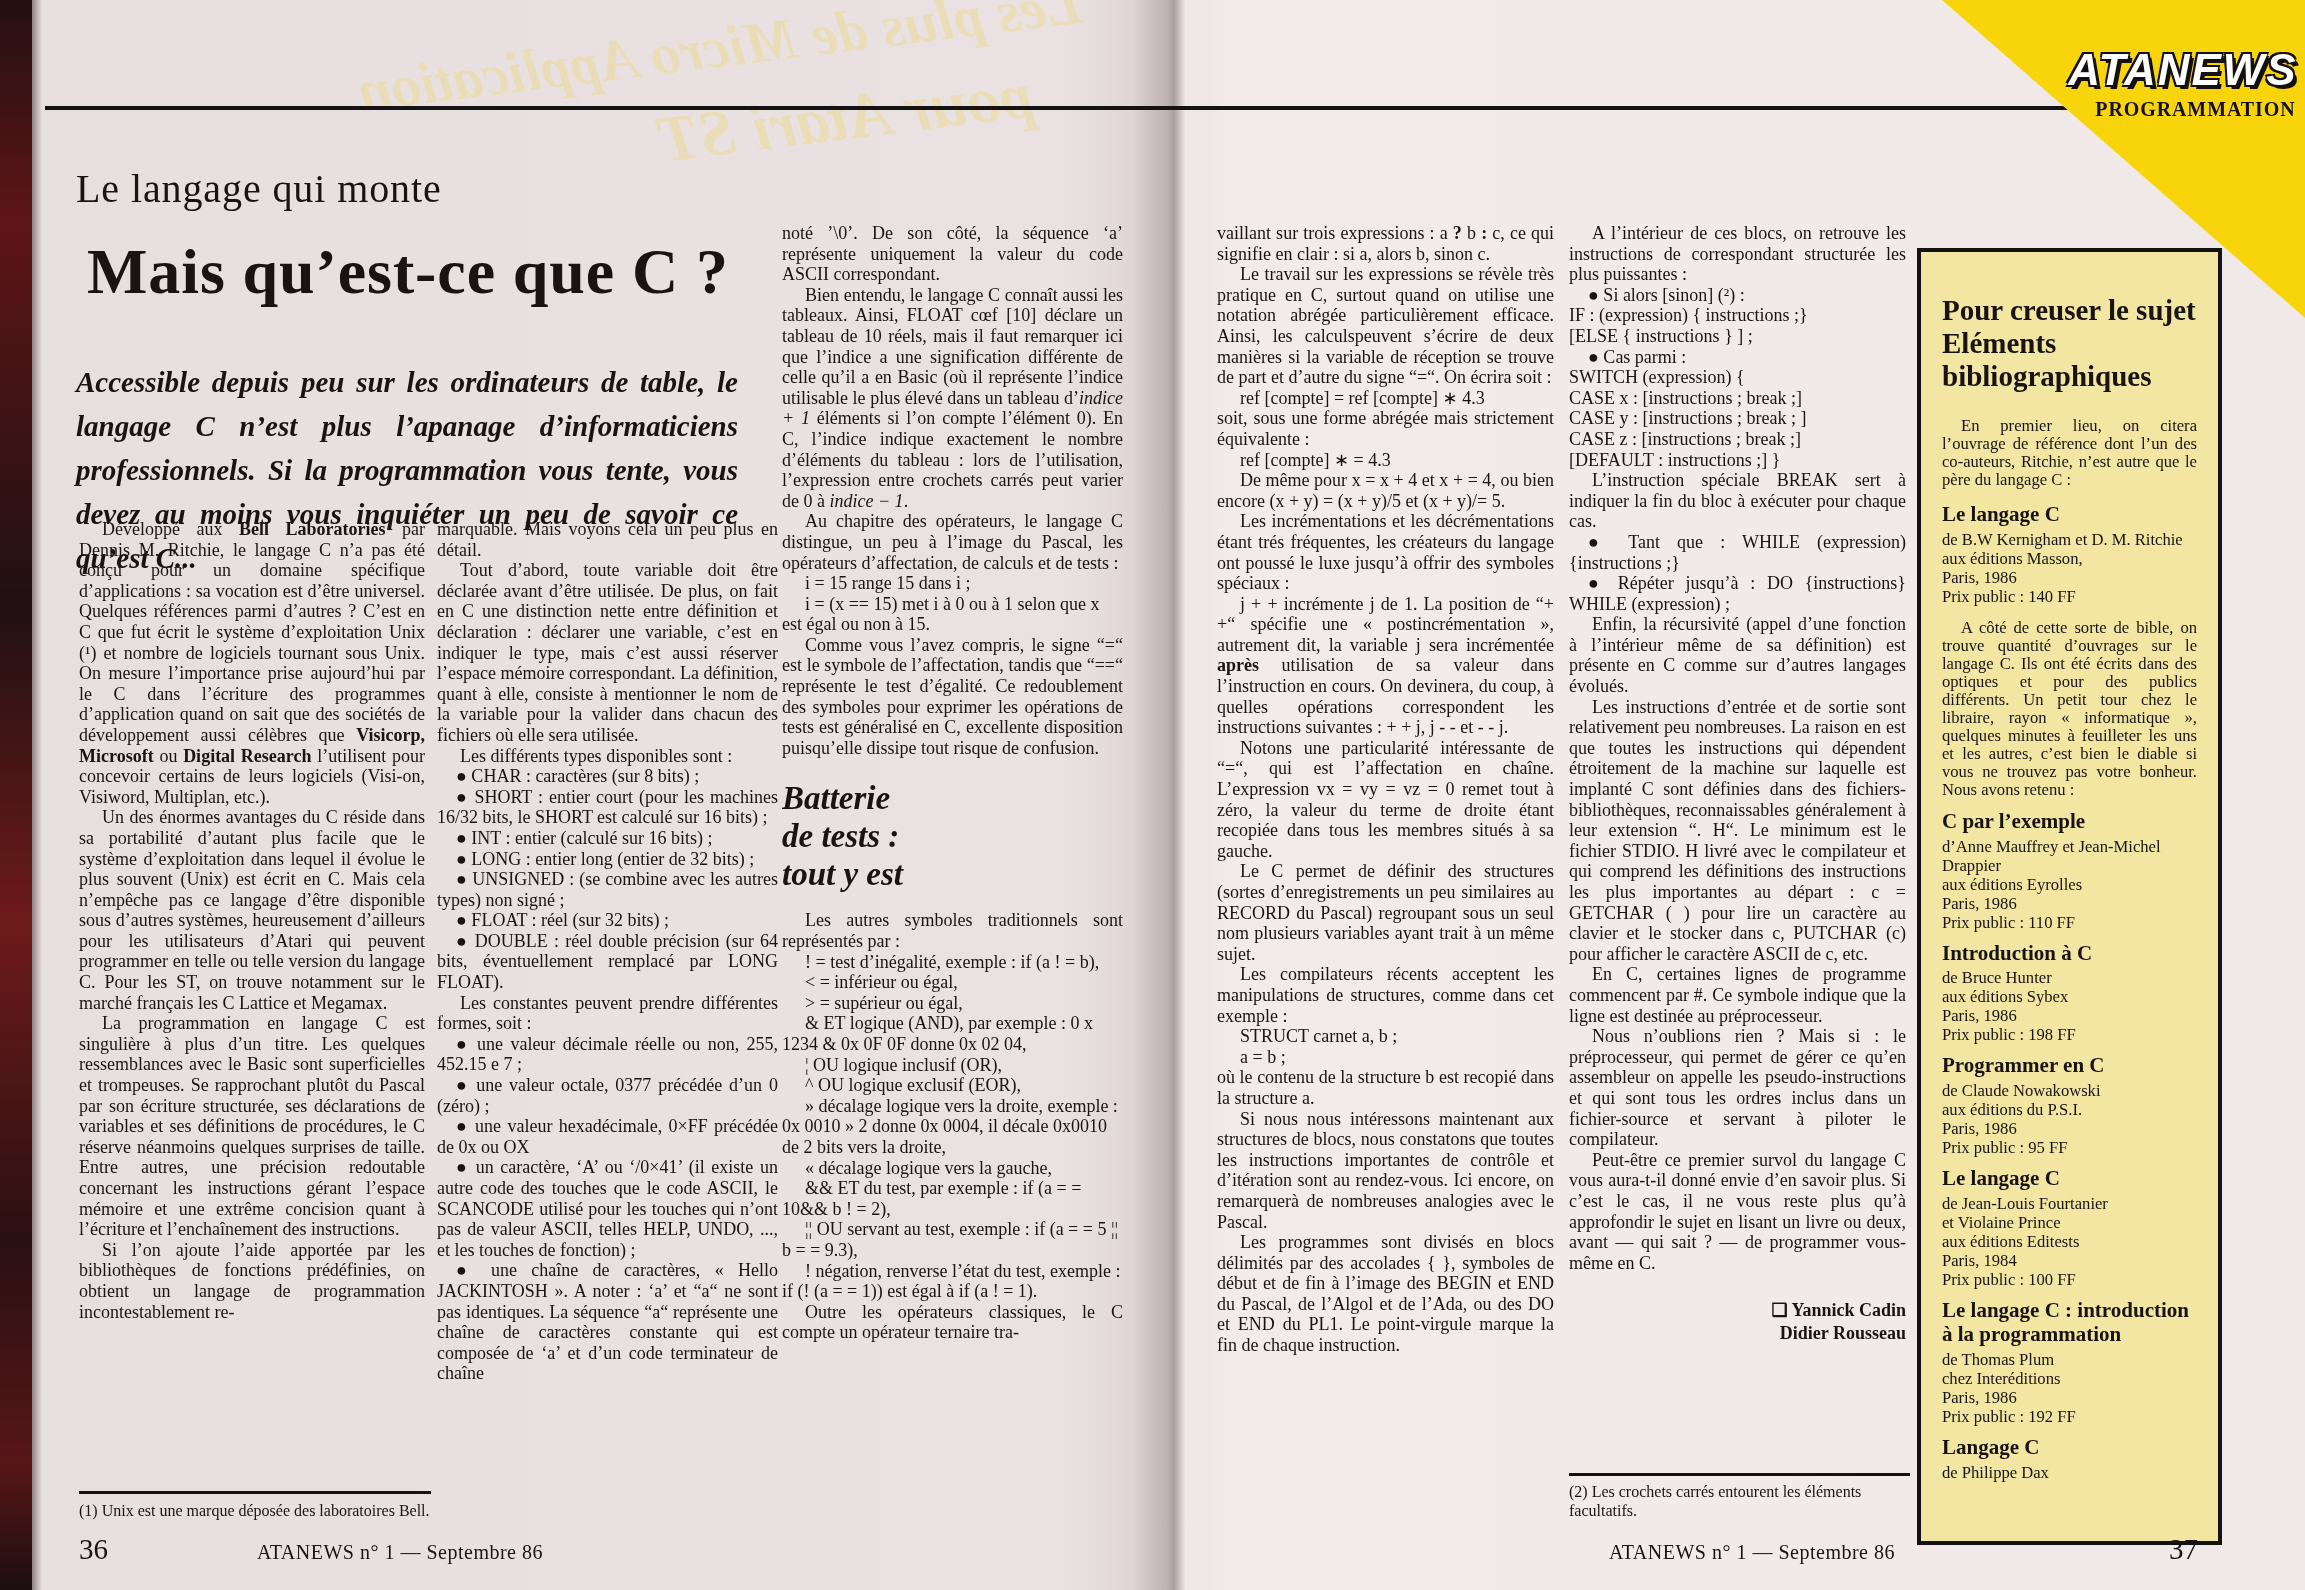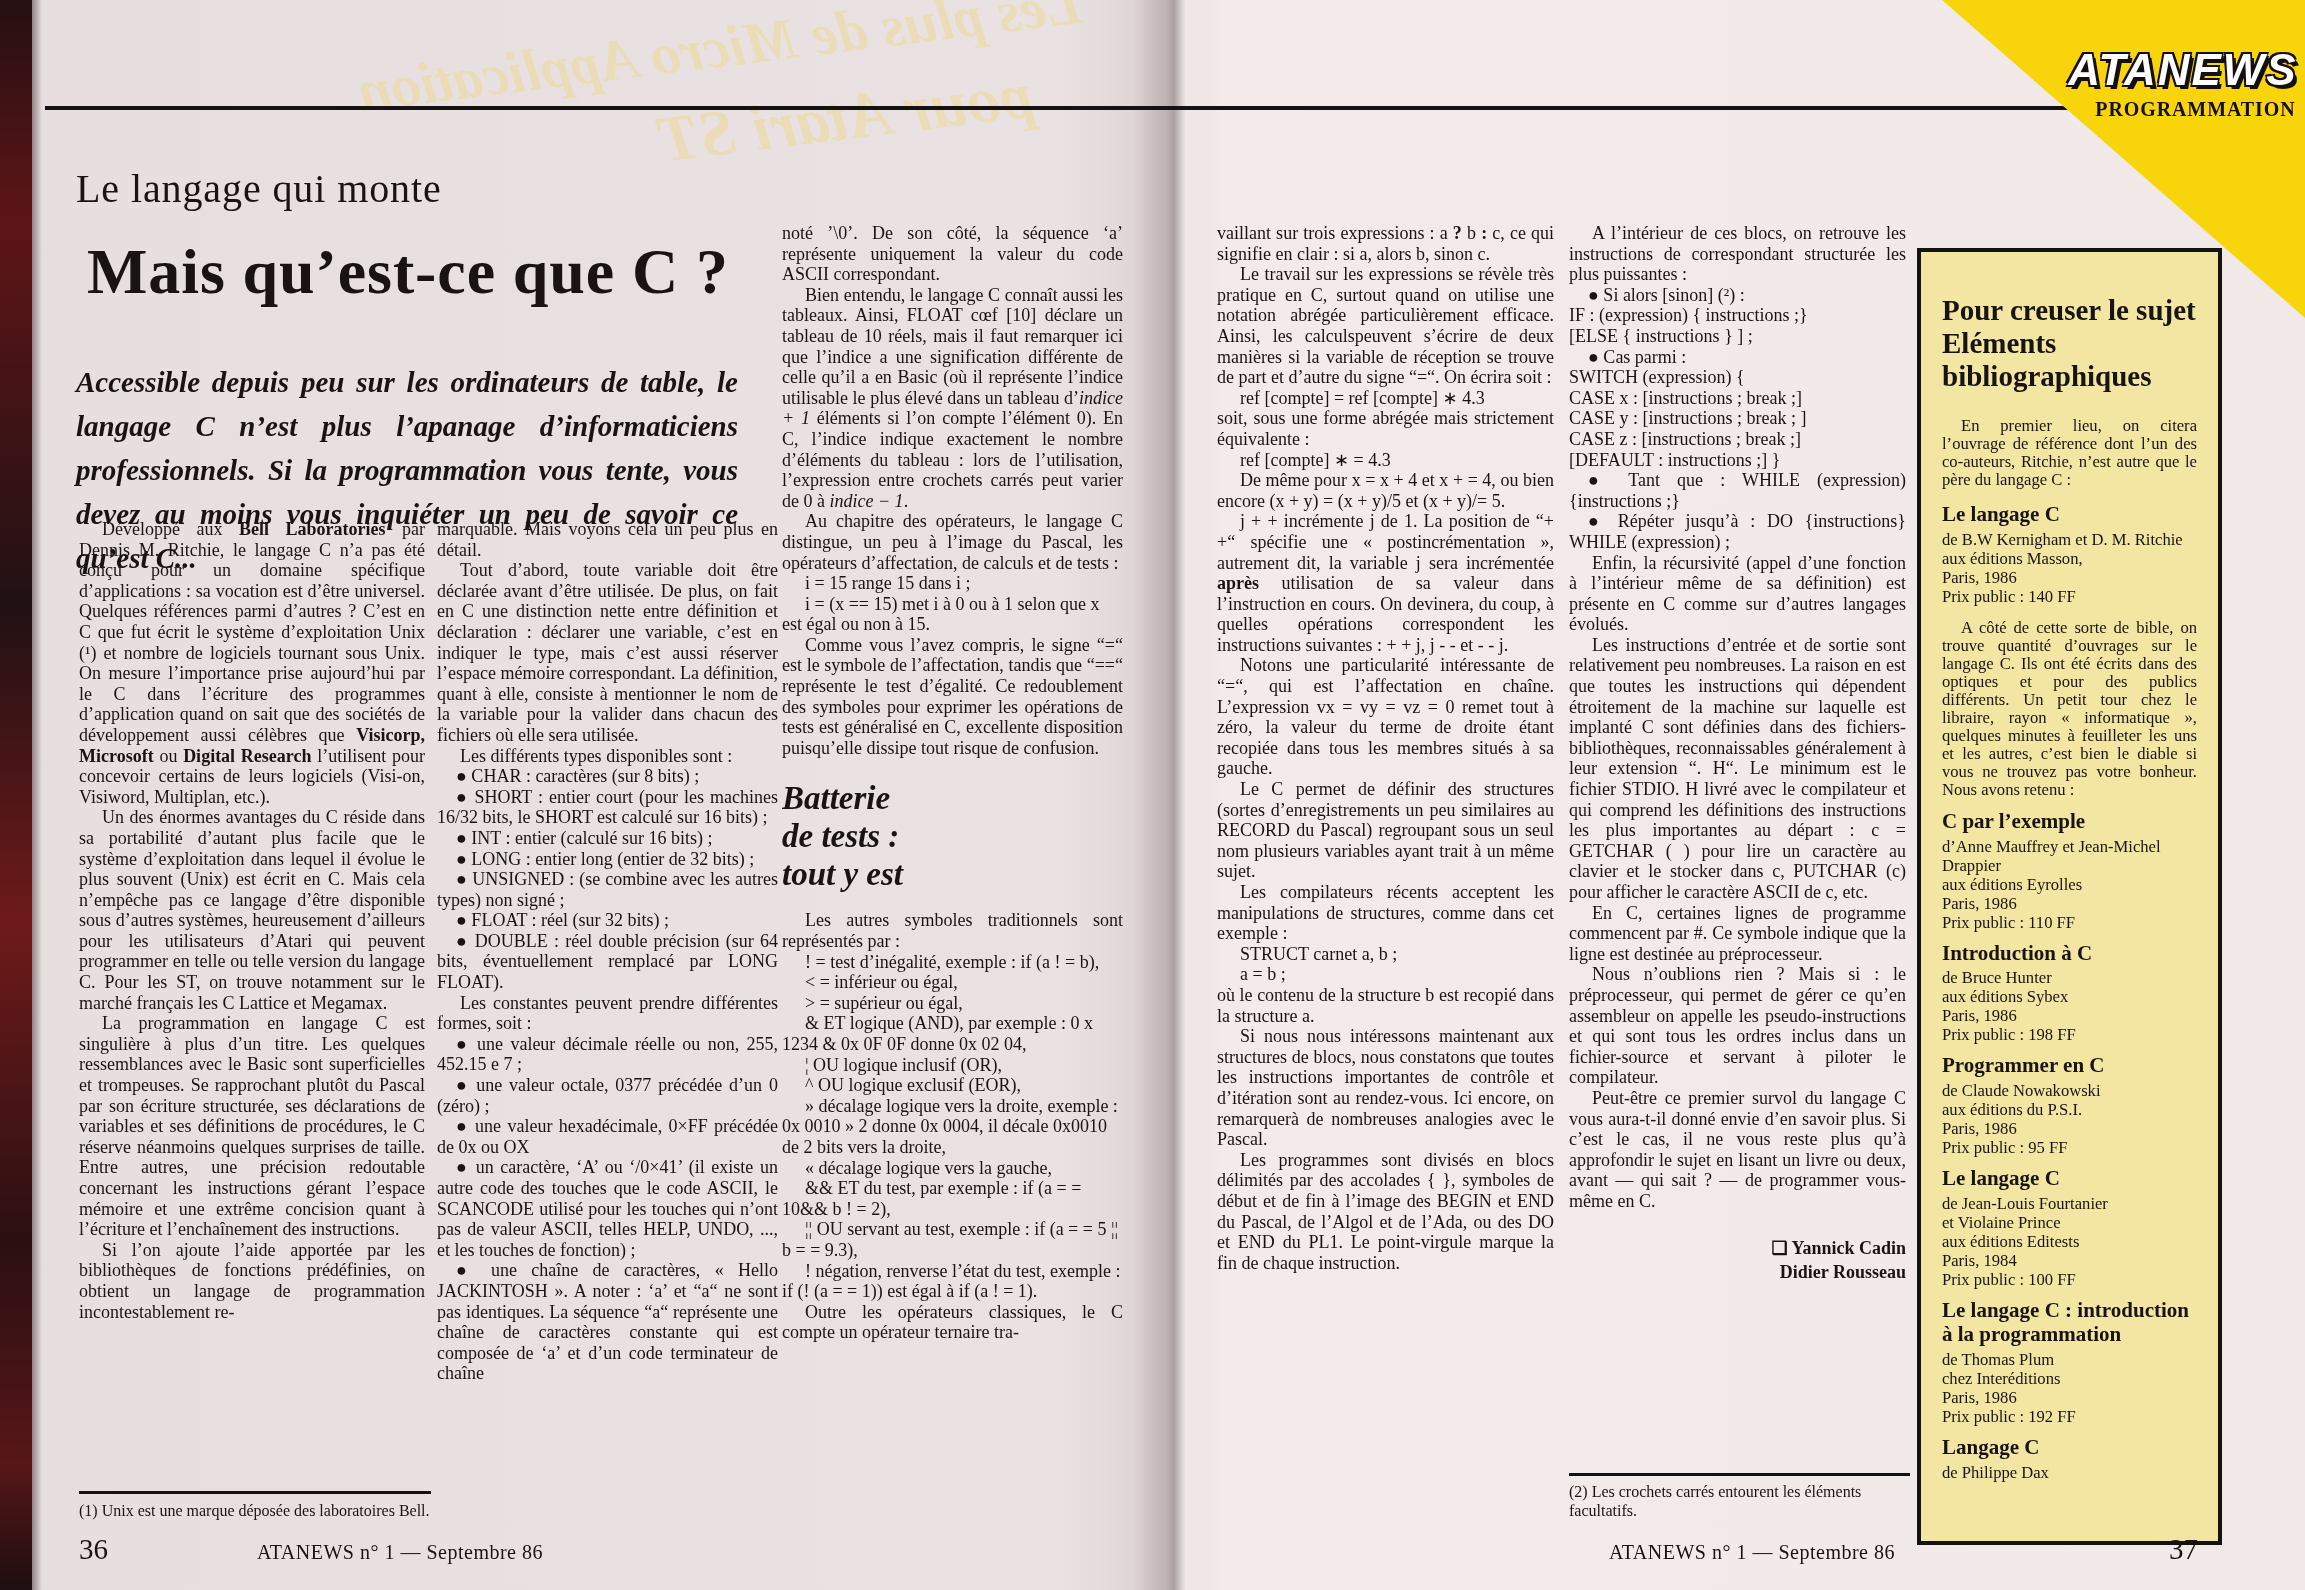--- a/index.html
+++ b/index.html
@@ -143,20 +143,21 @@
       <p class="blk blk-code">! négation, renverse l’état du test, exemple : if (! (a = = 1)) est égal à if (a ! = 1).</p>
       <p class="blk blk-p">Outre les opérateurs classiques, le C compte un opérateur ternaire tra-</p>
     </div>
   <div id="col4" class="col">
       <p class="blk blk-cont">vaillant sur trois expressions : a <b>?</b> b <b>:</b> c, ce qui signifie en clair : si a, alors b, sinon c.</p>
       <p class="blk blk-p">Le travail sur les expressions se révèle très pratique en C, surtout quand on utilise une notation abrégée particulièrement efficace. Ainsi, les calculspeuvent s’écrire de deux manières si la variable de réception se trouve de part et d’autre du signe “=“. On écrira soit :</p>
       <p class="blk blk-code">ref [compte] = ref [compte] ∗ 4.3</p>
       <p class="blk blk-cont">soit, sous une forme abrégée mais strictement équivalente :</p>
       <p class="blk blk-code">ref [compte] ∗ = 4.3</p>
       <p class="blk blk-p">De même pour x = x + 4 et x + = 4, ou bien encore (x + y) = (x + y)/5 et (x + y)/= 5.</p>
+      <p class="blk blk-p">Les incrémentations et les décrémentations étant trés fréquentes, les créateurs du langage ont poussé le luxe jusqu’à offrir des symboles spéciaux :</p>
       <p class="blk blk-p">j + + incrémente j de 1. La position de “+ +“ spécifie une « postincrémentation », autrement dit, la variable j sera incrémentée <b>après</b> utilisation de sa valeur dans l’instruction en cours. On devinera, du coup, à quelles opérations correspondent les instructions suivantes : + + j, j - - et - - j.</p>
       <p class="blk blk-p">Notons une particularité intéressante de “=“, qui est l’affectation en chaîne. L’expression vx = vy = vz = 0 remet tout à zéro, la valeur du terme de droite étant recopiée dans tous les membres situés à sa gauche.</p>
       <p class="blk blk-p">Le C permet de définir des structures (sortes d’enregistrements un peu similaires au RECORD du Pascal) regroupant sous un seul nom plusieurs variables ayant trait à un même sujet.</p>
       <p class="blk blk-p">Les compilateurs récents acceptent les manipulations de structures, comme dans cet exemple :</p>
       <p class="blk blk-code">STRUCT carnet a, b ;</p>
       <p class="blk blk-code">a = b ;</p>
       <p class="blk blk-cont">où le contenu de la structure b est recopié dans la structure a.</p>
       <p class="blk blk-p">Si nous nous intéressons maintenant aux structures de blocs, nous constatons que toutes les instructions importantes de contrôle et d’itération sont au rendez-vous. Ici encore, on remarquerà de nombreuses analogies avec le Pascal.</p>
       <p class="blk blk-p">Les programmes sont divisés en blocs délimités par des accolades { }, symboles de début et de fin à l’image des BEGIN et END du Pascal, de l’Algol et de l’Ada, ou des DO et END du PL1. Le point-virgule marque la fin de chaque instruction.</p>
     </div>
@@ -164,20 +165,21 @@
       <p class="blk blk-p">A l’intérieur de ces blocs, on retrouve les instructions de correspondant structurée les plus puissantes :</p>
       <p class="blk blk-bullet">● Si alors [sinon] (²) :</p>
       <p class="blk blk-code0">IF : (expression) { instructions ;}</p>
       <p class="blk blk-code0">[ELSE {   instructions  } ] ;</p>
       <p class="blk blk-bullet">● Cas parmi :</p>
       <p class="blk blk-code0">SWITCH (expression) {</p>
       <p class="blk blk-code0">CASE x : [instructions ; break ;]</p>
       <p class="blk blk-code0">CASE y : [instructions ; break ; ]</p>
       <p class="blk blk-code0">CASE z : [instructions ; break ;]</p>
       <p class="blk blk-code0">[DEFAULT : instructions ;] }</p>
+      <p class="blk blk-p">L’instruction spéciale BREAK sert à indiquer la fin du bloc à exécuter pour chaque cas.</p>
       <p class="blk blk-bullet">● Tant que : WHILE (expression) {instructions ;}</p>
       <p class="blk blk-bullet">● Répéter jusqu’à : DO {instructions} WHILE (expression) ;</p>
       <p class="blk blk-p">Enfin, la récursivité (appel d’une fonction à l’intérieur même de sa définition) est présente en C comme sur d’autres langages évolués.</p>
       <p class="blk blk-p">Les instructions d’entrée et de sortie sont relativement peu nombreuses. La raison en est que toutes les instructions qui dépendent étroitement de la machine sur laquelle est implanté C sont définies dans des fichiers-bibliothèques, reconnaissables généralement à leur extension “. H“. Le minimum est le fichier STDIO. H livré avec le compilateur et qui comprend les définitions des instructions les plus importantes au départ : c = GETCHAR ( ) pour lire un caractère au clavier et le stocker dans c, PUTCHAR (c) pour afficher le caractère ASCII de c, etc.</p>
       <p class="blk blk-p">En C, certaines lignes de programme commencent par #. Ce symbole indique que la ligne est destinée au préprocesseur.</p>
       <p class="blk blk-p">Nous n’oublions rien ? Mais si : le préprocesseur, qui permet de gérer ce qu’en assembleur on appelle les pseudo-instructions et qui sont tous les ordres inclus dans un fichier-source et servant à piloter le compilateur.</p>
       <p class="blk blk-p">Peut-être ce premier survol du langage C vous aura-t-il donné envie d’en savoir plus. Si c’est le cas, il ne vous reste plus qu’à approfondir le sujet en lisant un livre ou deux, avant — qui sait ? — de programmer vous-même en C.</p>
       <p class="blk blk-byline">❑ Yannick Cadin</p>
       <p class="blk blk-byline">Didier Rousseau</p>
     </div>

